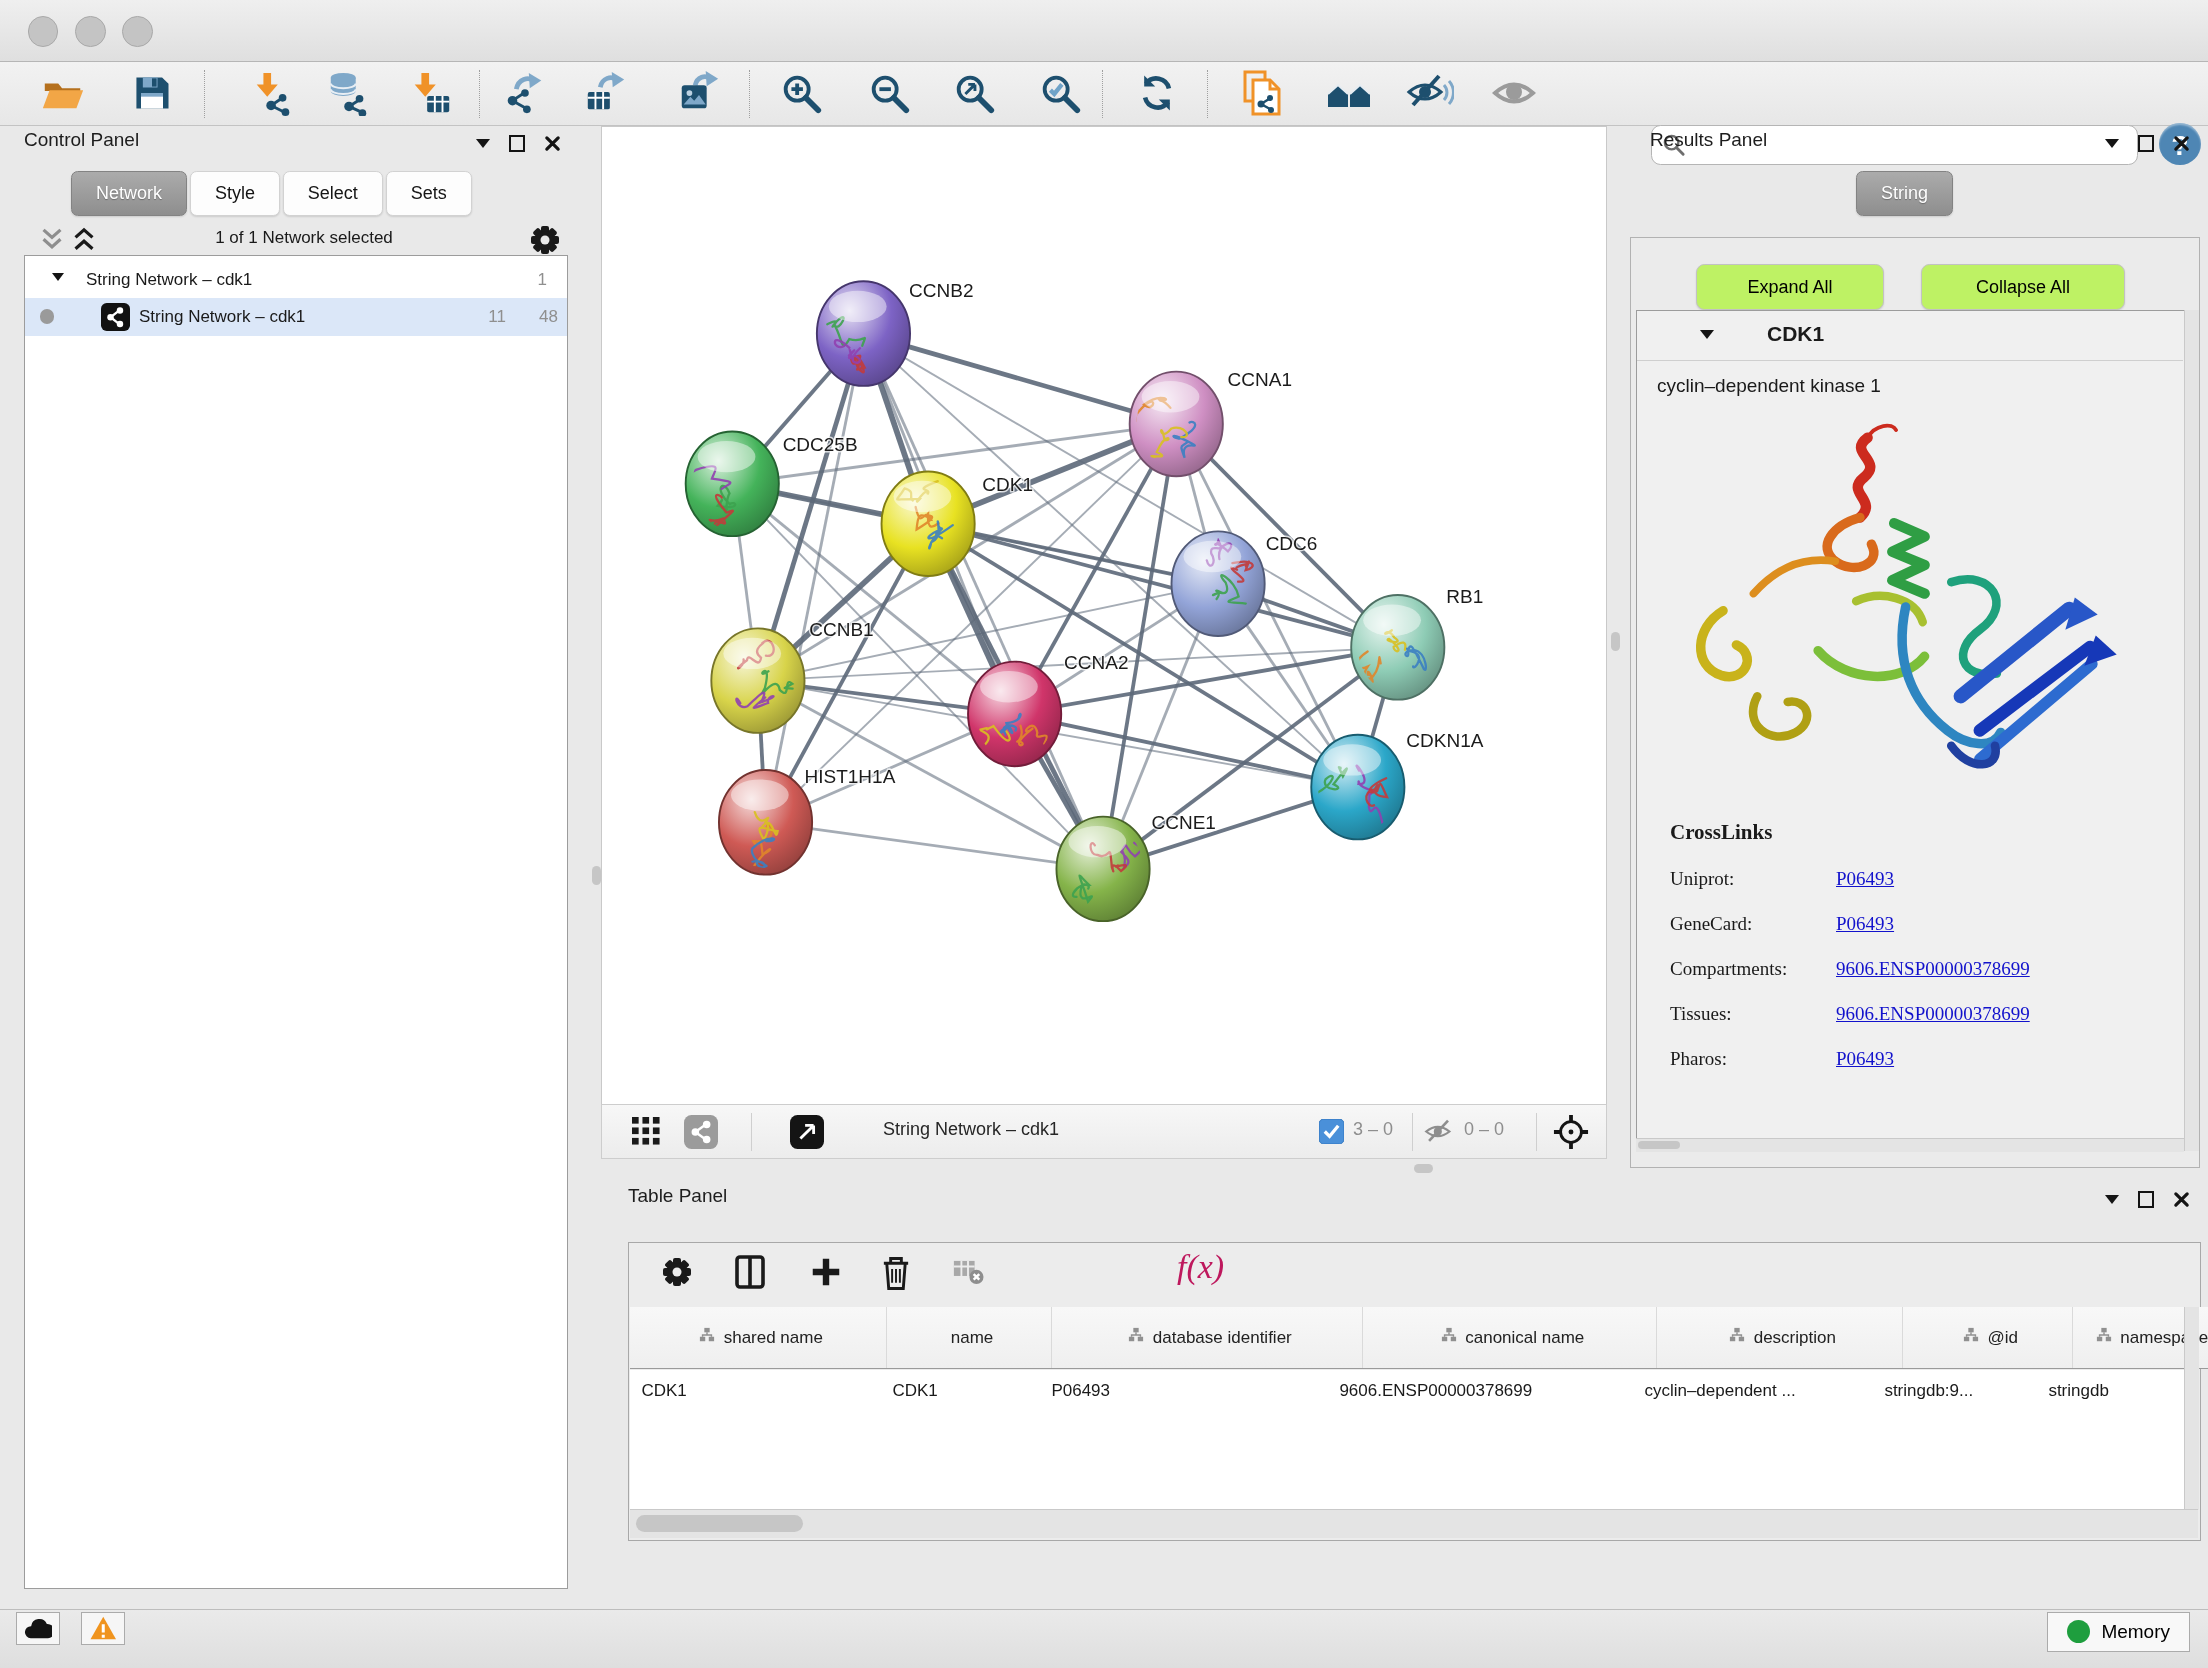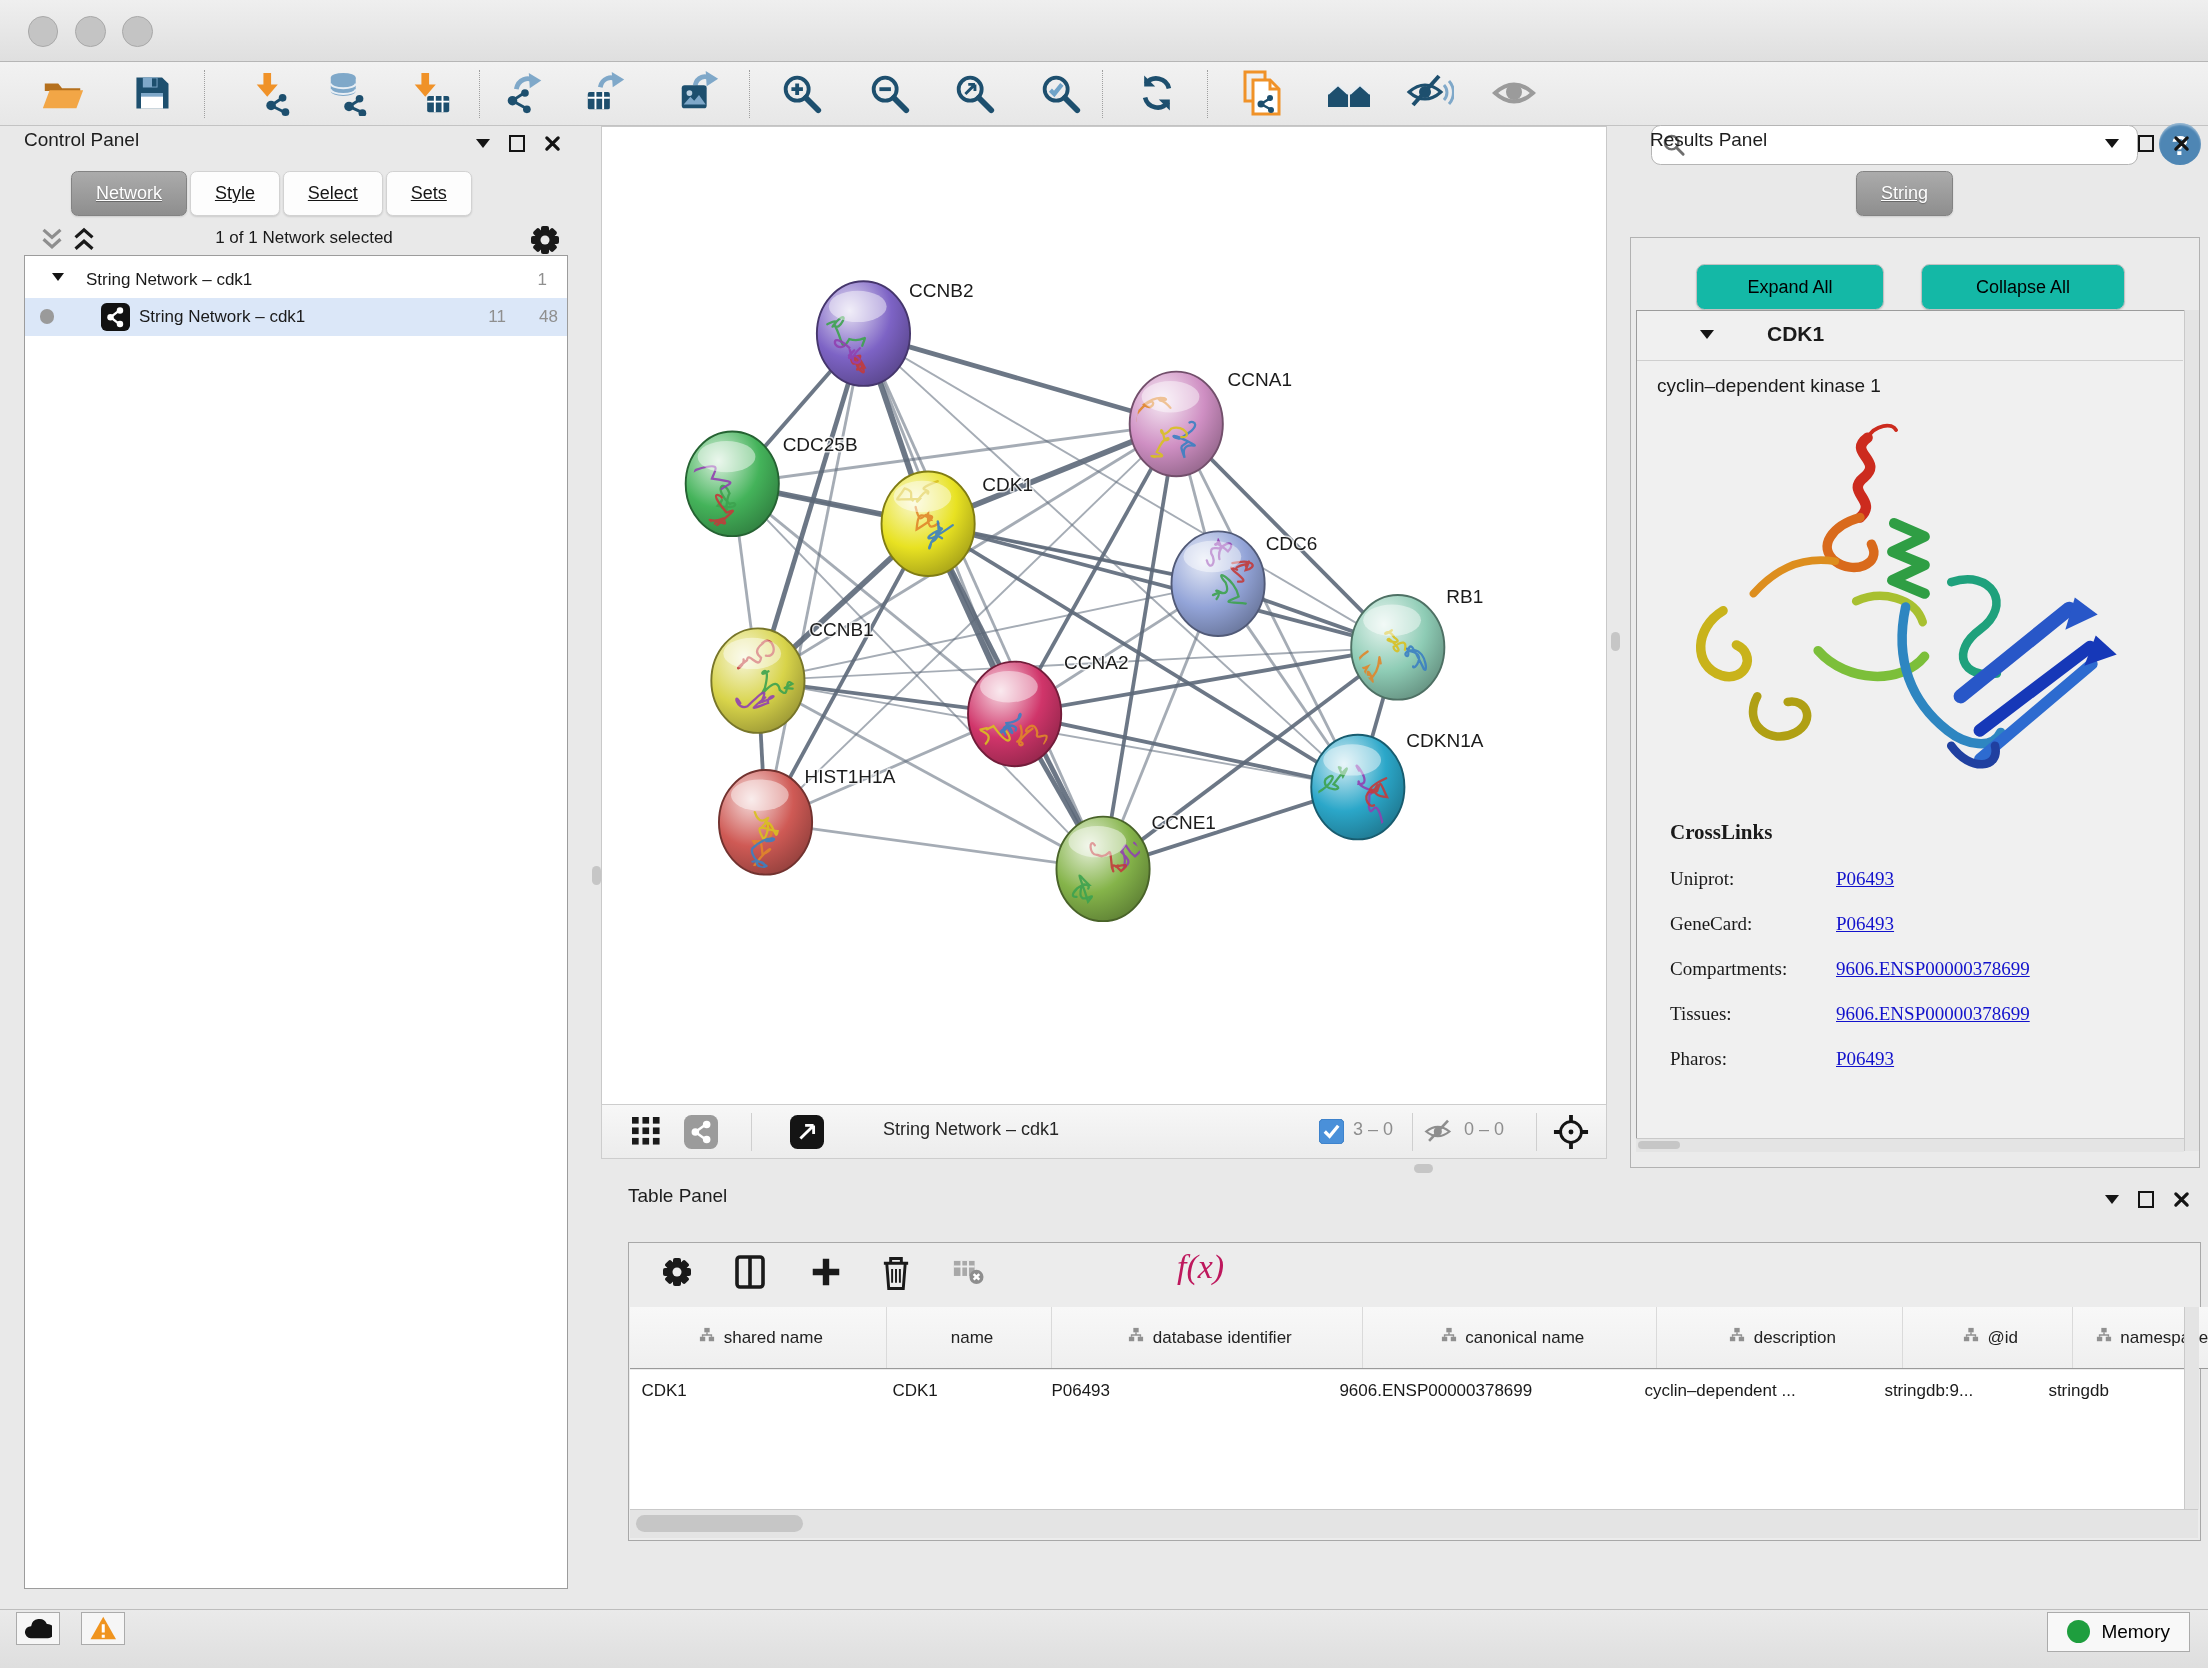--- a/index.html
+++ b/index.html
@@ -25,21 +25,21 @@
   .helpbtn{position:absolute;left:2159px;top:61px;width:42px;height:42px;border-radius:50%;
            background:#4e86b4;color:#fff;font-size:28.5px;font-weight:bold;text-align:center;
            line-height:42px;border:none;cursor:pointer;box-shadow:inset 0 1.9px 1.9px rgba(255,255,255,.4);}
   
   .ptitle{font-size:19px;color:#1d1d1d;}
   .phicons{position:absolute;display:flex;gap:19px;align-items:center;}
   .tri-down{width:0;height:0;border:7.6px solid transparent;border-top:9.5px solid #141414;border-bottom:none;}
   .ph-sq{width:12.4px;height:12.4px;border:2.9px solid #141414;}
   .tab{height:43px;line-height:43px;padding:0 24px;font-size:18px;border-radius:6.7px;
        background:#fdfdfd;border:1px solid #d2d2d2;color:#141414;cursor:pointer;
-       box-shadow:0 1px 1.9px rgba(0,0,0,.13);white-space:nowrap;text-decoration:underline;}
+       box-shadow:0 1px 1.9px rgba(0,0,0,.13);white-space:nowrap;}
   .tab.sel{background:linear-gradient(#ababab,#8e8e8e);color:#fff;border-color:#838383;
            text-shadow:0 1px 1px rgba(0,0,0,.3);}
   .tabrow{position:absolute;display:flex;gap:2.9px;}
   
   .cp-listbox{left:24px;top:255px;width:542px;height:1332px;background:#fff;border:1.9px solid #9c9c9c;}
   .cp-row{position:absolute;left:0;width:100%;height:34px;}
   .cp-row2{background:#dbe7f8;}
   .cp-label{position:absolute;font-size:17px;top:6.7px;}
   .cp-count{position:absolute;font-size:17px;color:#8f8f8f;top:6.7px;text-align:right;}
   .graydot{position:absolute;width:14.3px;height:14.3px;border-radius:50%;background:#9a9a9a;}
@@ -50,21 +50,21 @@
              border:1px solid #cdcdcd;}
   .nfsep{position:absolute;top:7.6px;height:38px;border-left:1px solid #cfcfcf;}
   .nfbtn{position:absolute;background:none;border:none;padding:0;cursor:pointer;}
   .nftext{position:absolute;font-size:18px;color:#262626;top:14.3px;}
   .nfstat{position:absolute;font-size:18px;color:#8e8e8e;top:14.3px;}
   .handle{position:absolute;background:#c6c6c6;border-radius:4.8px;}
   .nodelabel{font-size:20px;fill:#1b1b1b;paint-order:stroke;stroke:#ffffff;stroke-width:3px;
              stroke-opacity:.75;font-family:"Liberation Sans",sans-serif;}
   
   .rp-outer{left:1630px;top:237px;width:568px;height:929px;background:#ebebeb;border:1px solid #b2b2b2;}
-  .rp-btn{position:absolute;top:264px;height:46px;background:#14b8a6;border:1px solid #c2c2c2;
+  .rp-btn{position:absolute;top:264px;height:46px;background:#bef264;border:1px solid #c2c2c2;
           border-radius:8.6px;font-size:18px;font-family:"Liberation Sans",sans-serif;cursor:pointer;
           box-shadow:0 1px 1.9px rgba(0,0,0,.12);}
   .rp-inner{left:1636px;top:310px;width:548px;height:827px;background:#f0f0f0;border:1px solid #9c9c9c;}
   .rp-hdrrow{left:1637px;top:311px;width:546px;height:49px;border-bottom:1px solid #cfcfcf;}
   .rp-protname{position:absolute;left:130px;top:10.5px;font-size:21px;font-weight:bold;}
   .rp-desc{left:1657px;top:375px;font-size:19px;}
   .serif{font-family:"Liberation Serif",serif;}
   .cl-head{font-size:21px;font-weight:bold;}
   .cl-row{display:flex;margin-top:23px;font-size:19px;}
   .cl-label{width:166px;}

